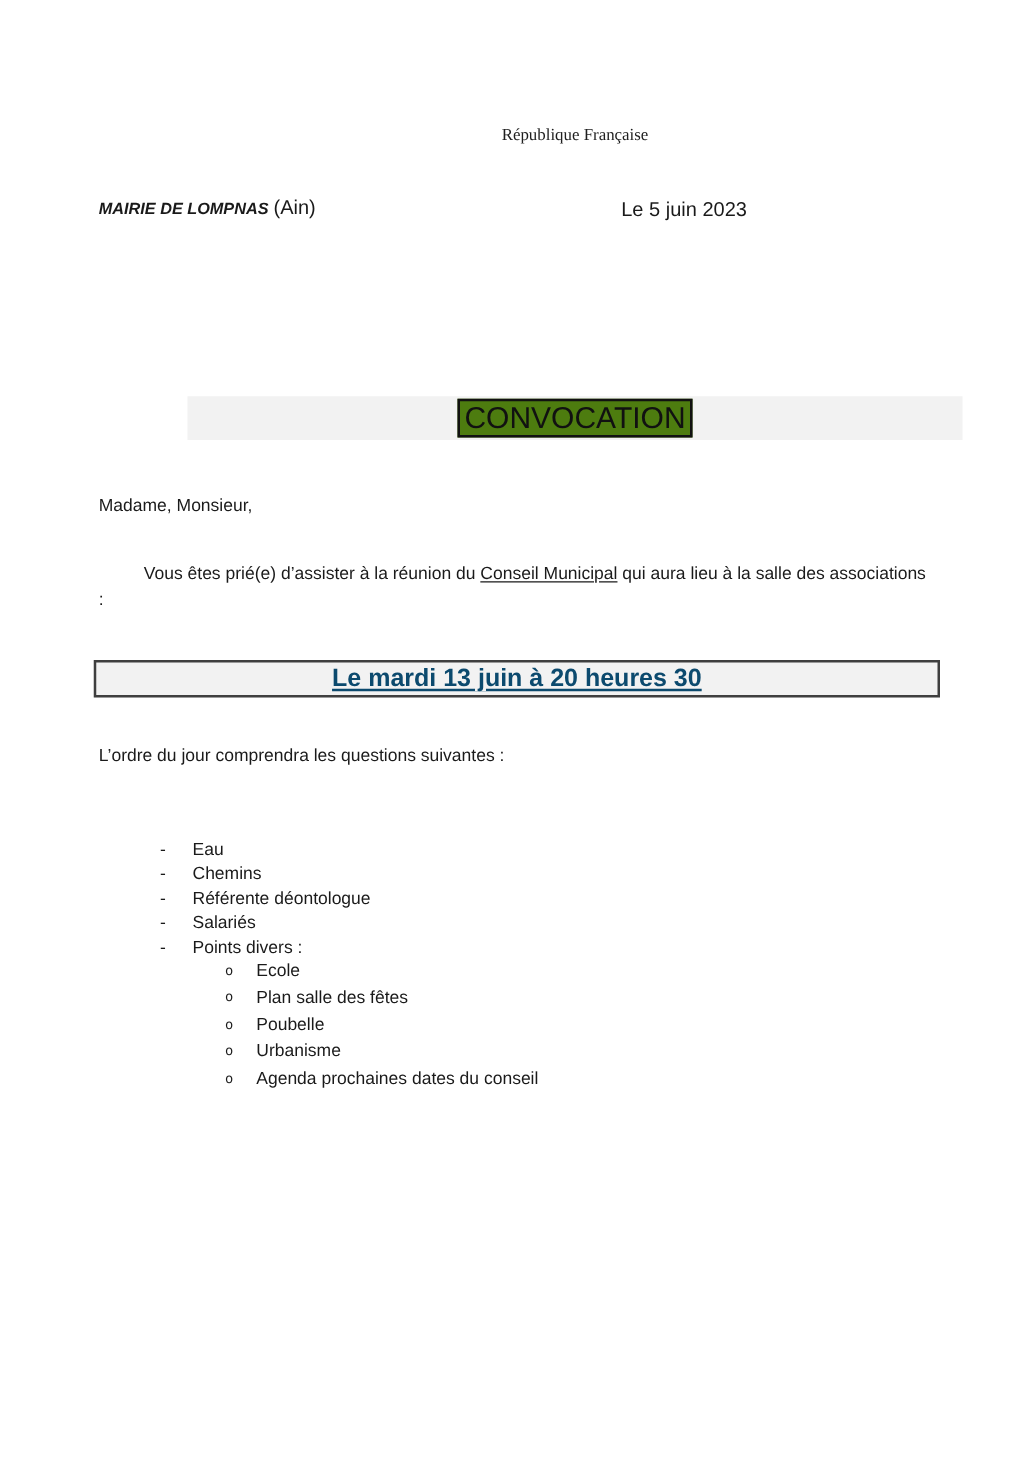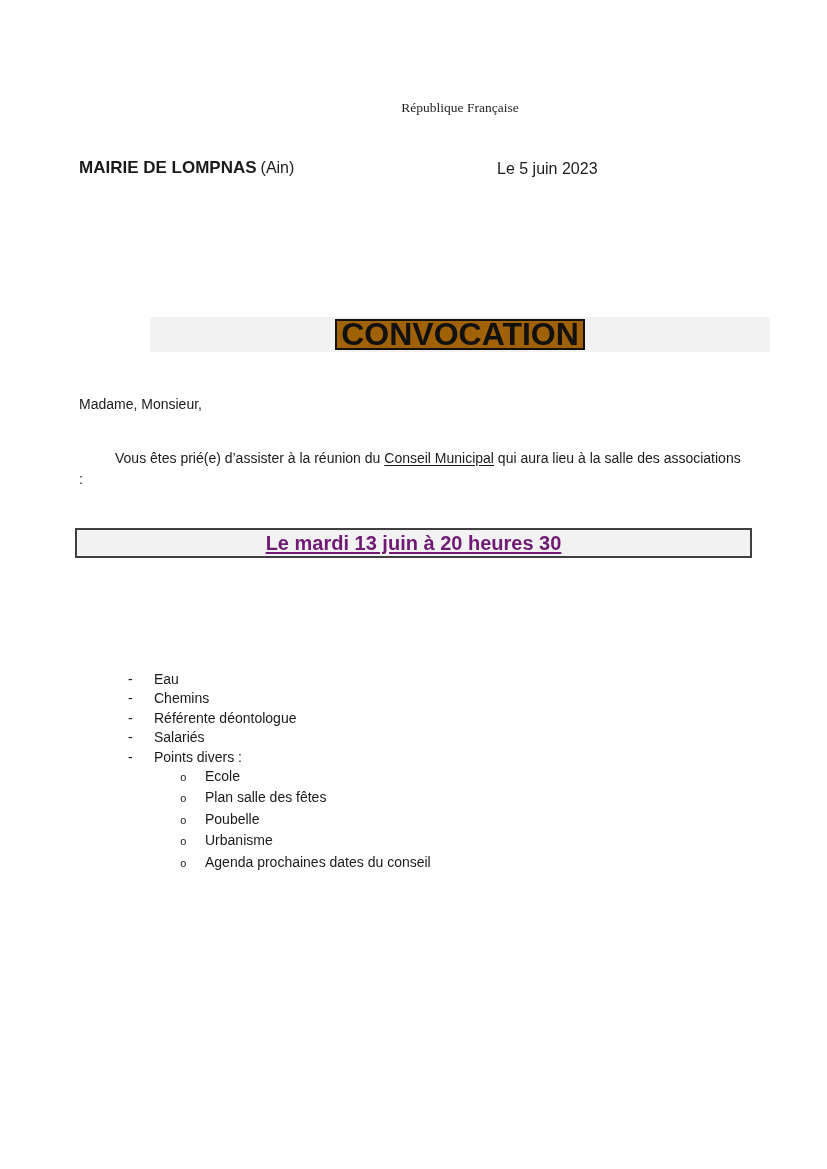--- a/index.html
+++ b/index.html
@@ -6,46 +6,46 @@
   html, body { background:#ffffff; }
   .page {
     position:relative; width:827px; height:1169px; background:#ffffff;
     font-family:"Liberation Sans", sans-serif; color:#1a1a1a; overflow:hidden;
   }
   .republique {
     position:absolute; top:100px; left:0; width:920px; text-align:center;
     font-family:"Liberation Serif", serif; font-size:13.5px; color:#1f1f1f;
   }
   .mairie { position:absolute; top:158px; left:79px; font-size:16px; white-space:nowrap; }
-  .mairie-name { font-weight:bold; font-size:17px; }
+  .mairie-name { font-weight:bold; font-size:13px;font-style:italic; }
   .mairie-dept { font-size:16px; margin-left:4px; }
   .letter-date { position:absolute; top:160px; left:497px; font-size:16px; }
 
   .convocation-band {
     position:absolute; top:317px; left:150px; width:620px; height:35px;
     background:#f2f2f2; display:flex; align-items:center; justify-content:center;
   }
   .convocation-box {
-    display:inline-block; border:2px solid #111111; background:#a16207;
-    font-weight:bold; font-size:32px; line-height:27px; padding:0 4px; color:#111111;
+    display:inline-block; border:2px solid #111111; background:#4d7c0f;
+    font-weight:normal; font-size:24px; line-height:27px; padding:0 4px; color:#111111;
   }
 
   .salutation { position:absolute; top:396px; left:79px; font-size:14px; }
 
   .intro { position:absolute; top:448px; left:79px; font-size:14px; line-height:21px; }
   .intro-line1 { display:block; white-space:nowrap;margin-left:36px; }
   .intro-colon { display:block; }
   .u { text-decoration:underline; text-underline-offset:2px; }
 
   .meeting-box {
     position:absolute; top:528px; left:75px; width:677px; height:30px;
     border:2px solid #3f3f3f; background:#f2f2f2;
     display:flex; align-items:center; justify-content:center;
   }
-  .meeting-text { font-weight:bold; font-size:20px; text-decoration:underline; text-underline-offset:2px; color:#701a75; }
+  .meeting-text { font-weight:bold; font-size:20px; text-decoration:underline; text-underline-offset:2px; color:#0c4a6e; }
 
   .ordre { position:absolute; top:596px; left:79px; font-size:14px; }
 
   .agenda { position:absolute; top:670px; left:128px; font-size:14px; line-height:19.4px; }
   .agenda-item { display:flex; }
   .dash-bullet { display:inline-block; width:26px; flex:0 0 26px; }
   .agenda-sub { display:flex; margin-left:52px; }
   .circle-bullet {
     display:inline-block; width:25px; flex:0 0 25px;
     font-family:"Liberation Mono", monospace; font-size:11px; padding-top:2px;
@@ -75,20 +75,21 @@
 
   <div class="intro">
     <span class="intro-line1"><span>Vous êtes prié(e) d’assister à la réunion du </span><span class="u">Conseil Municipal</span><span> qui aura lieu à la salle des associations</span></span>
     <span class="intro-colon">:</span>
   </div>
 
   <div class="meeting-box">
     <span class="meeting-text">Le mardi 13 juin à 20 heures 30</span>
   </div>
 
+  <p class="ordre">L’ordre du jour comprendra les questions suivantes :</p>
 
   <div class="agenda">
     <div class="agenda-item">
       <span class="dash-bullet">-</span>
         <span>Eau</span>
     </div>
     <div class="agenda-item">
       <span class="dash-bullet">-</span>
         <span>Chemins</span>
     </div>

